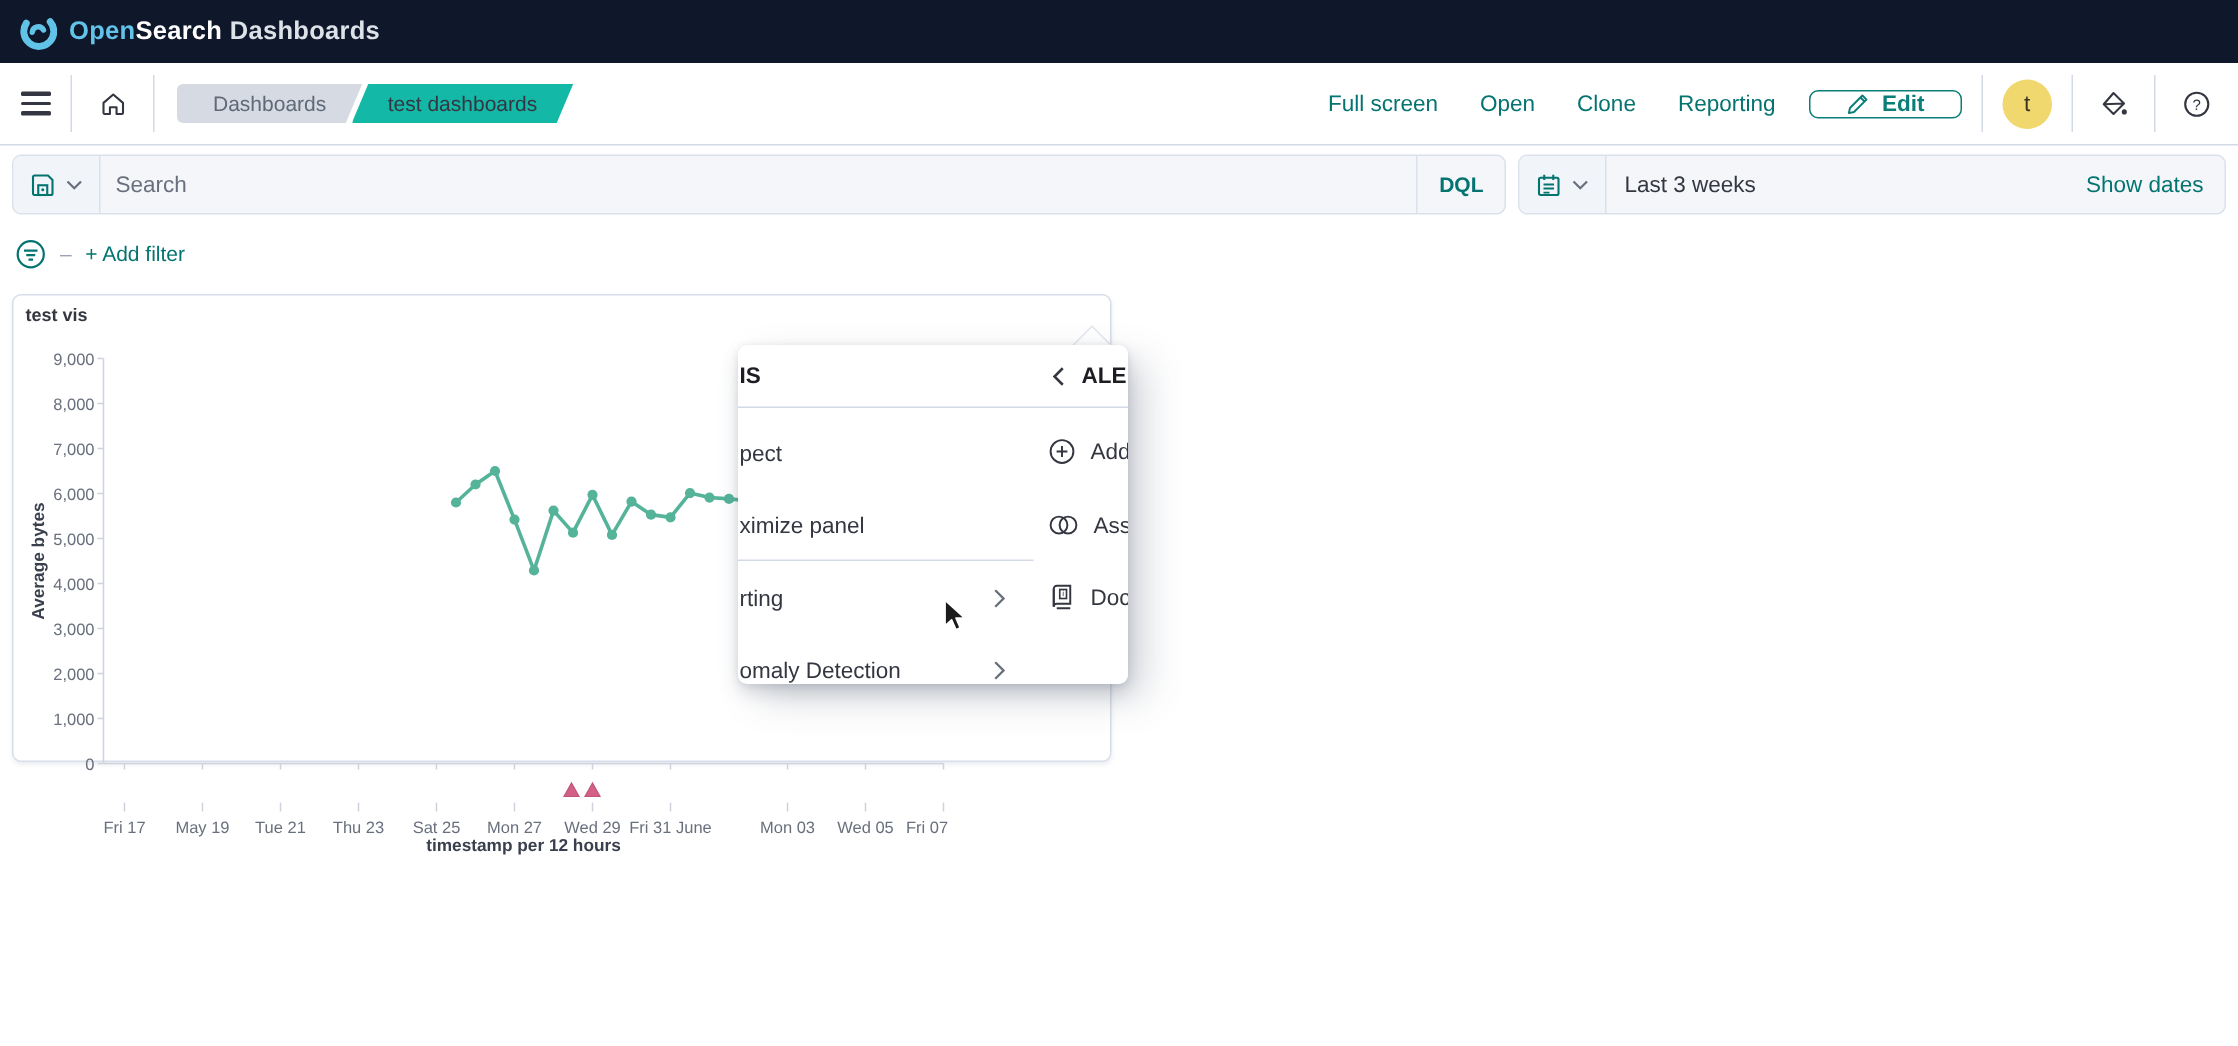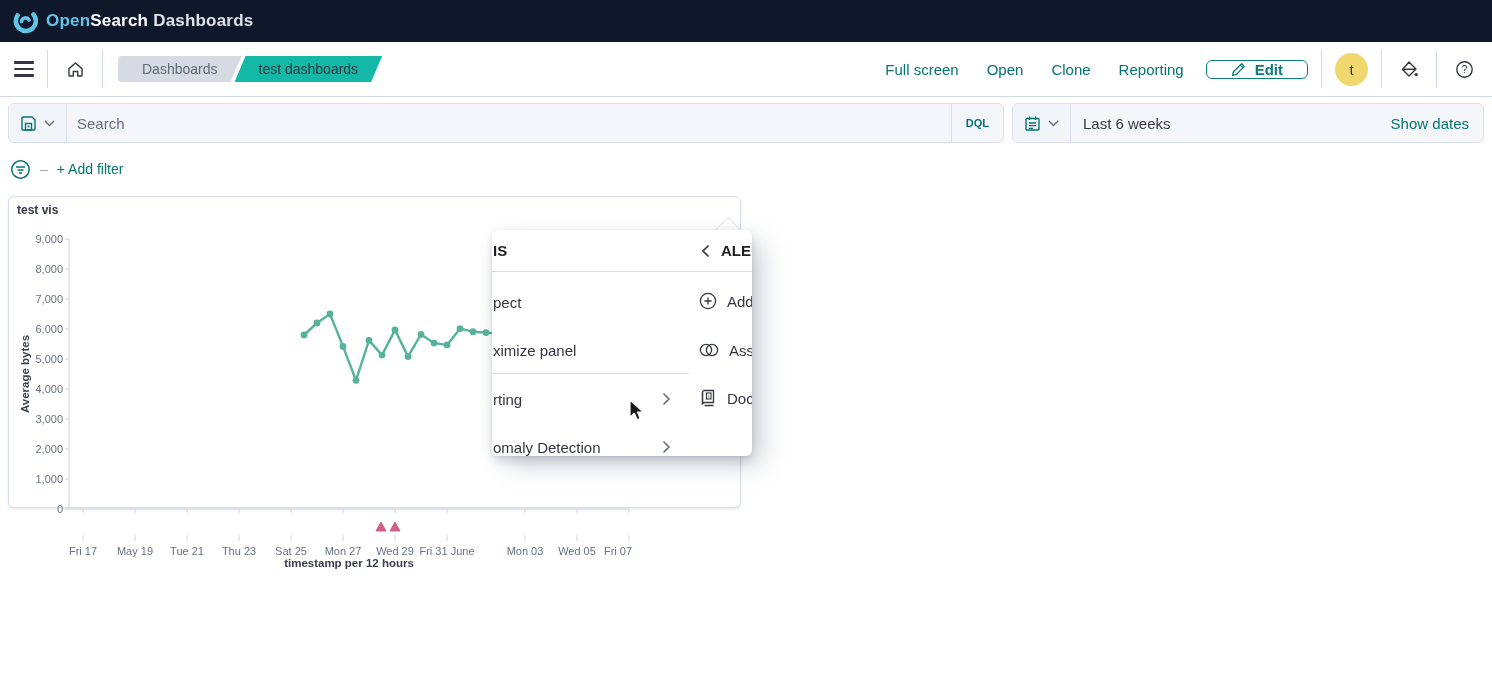--- a/index.html
+++ b/index.html
@@ -29,21 +29,21 @@
   .edit-btn { margin-left:22px; display:flex; align-items:center; gap:9px; border:1px solid #0a7e78; color:#0a7e78; border-radius:6px; height:19px; padding:0 24px; font-size:15px; font-weight:bold; background:#fff; cursor:pointer; }
   .avatar { width:33px; height:33px; border-radius:50%; background:#f0d86e; color:#3a3325; font-size:15px; display:flex; align-items:center; justify-content:center; }
 
   
   .querybar { display:flex; gap:8px; padding:6px 8px 4px 8px; align-items:center; }
   .qgroup { display:flex; align-items:stretch; height:40px; border:1px solid #dbe1ec; border-radius:6px; background:#f4f6fa; overflow:hidden; }
   .qgroup.left { flex:1; }
   .qgroup.right { width:472px; }
   .addon { display:flex; align-items:center; gap:7px; padding:0 11px; border-right:1px solid #dbe1ec; background:#f1f4f9; }
   .searchtext { flex:1; display:flex; align-items:center; padding-left:10px; font-size:15px; color:#69707d; }
-  .dqlcell { display:flex; align-items:center; padding:0 14px; border-left:1px solid #dbe1ec; color:#047471; font-size:11px; font-weight:bold; cursor:pointer; }
+  .dqlcell { display:flex; align-items:center; padding:0 14px; border-left:1px solid #dbe1ec; color:#047471; font-size:14px; font-weight:bold; cursor:pointer; }
   .datetext { flex:1; display:flex; align-items:center; padding-left:12px; font-size:15px; color:#343741; }
   .showdates { display:flex; align-items:center; padding-right:14px; color:#047471; font-size:15px; cursor:pointer; }
   .refresh-btn { width:116px; height:40px; background:#0a7e78; border:none; border-radius:6px; color:#fff; font-size:15px; font-weight:bold; display:flex; align-items:center; justify-content:center; gap:9px; cursor:pointer; font-family:inherit; }
 
   
   .filterrow { display:flex; align-items:center; gap:9px; padding:8px 8px 0 10px; height:36px; }
   .filter-dash { color:#9aa4b5; font-size:14px; }
   .add-filter { color:#047471; font-size:14px; cursor:pointer; }
 
   
@@ -150,21 +150,21 @@
           <line x1="5.5" y1="1.5" x2="5.5" y2="5" stroke="#047471" stroke-width="1.4"></line>
           <line x1="11.5" y1="1.5" x2="11.5" y2="5" stroke="#047471" stroke-width="1.4"></line>
           <line x1="5" y1="8" x2="12" y2="8" stroke="#047471" stroke-width="1.3"></line>
           <line x1="5" y1="10.7" x2="12" y2="10.7" stroke="#047471" stroke-width="1.3"></line>
           <line x1="5" y1="13.4" x2="9" y2="13.4" stroke="#047471" stroke-width="1.3"></line>
         </svg>
       <svg width="11" height="7" viewBox="0 0 11 7">
           <polyline points="1,1 5.5,5.5 10,1" fill="none" stroke="#69707d" stroke-width="1.5"></polyline>
         </svg>
     </div>
-    <div class="datetext">Last 6 weeks</div>
+    <div class="datetext">Last 3 weeks</div>
     <div class="showdates">Show dates</div>
   </div>
 </div>
 
 <div class="filterrow">
   <svg width="21" height="21" viewBox="0 0 21 21">
       <circle cx="10.5" cy="10.5" r="8.7" fill="none" stroke="#047471" stroke-width="1.5"></circle>
       <line x1="6" y1="8" x2="15" y2="8" stroke="#047471" stroke-width="1.5"></line>
       <line x1="7.5" y1="11" x2="13.5" y2="11" stroke="#047471" stroke-width="1.5"></line>
       <line x1="9" y1="14" x2="12" y2="14" stroke="#047471" stroke-width="1.5"></line>

